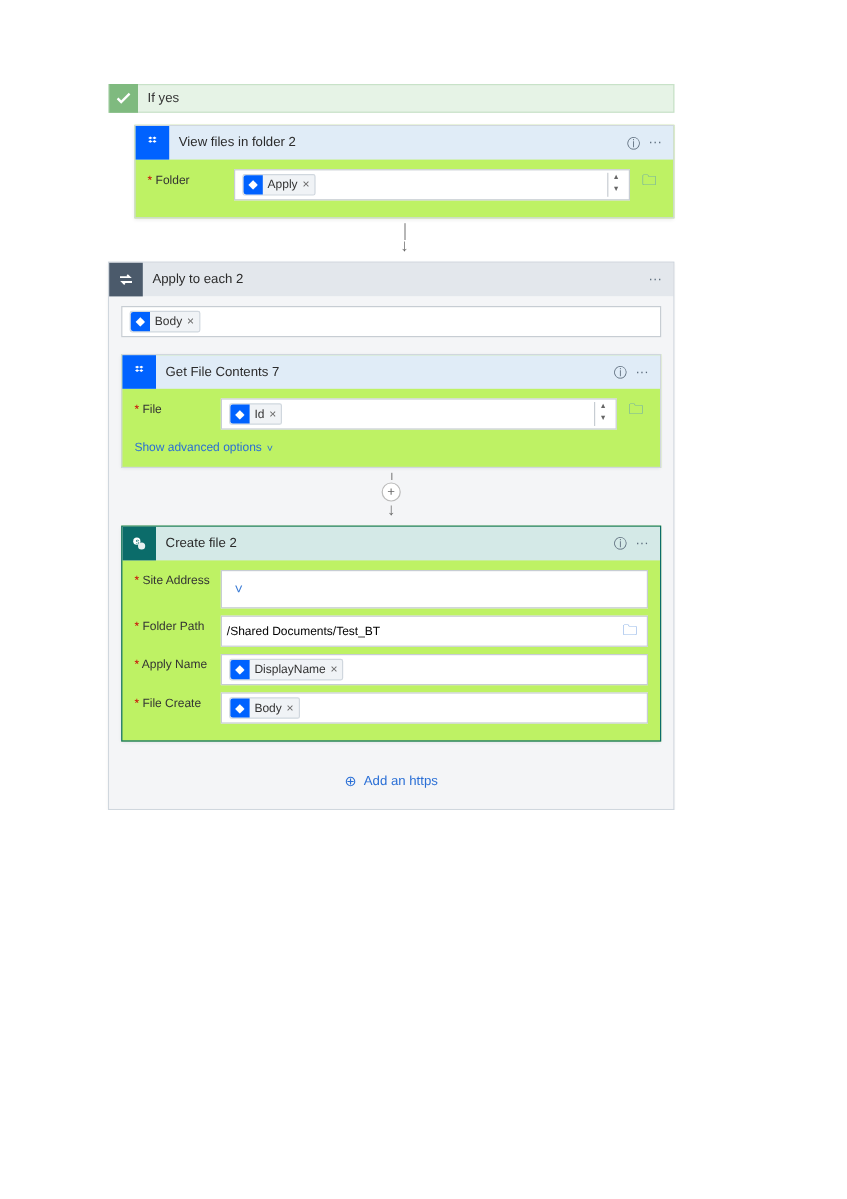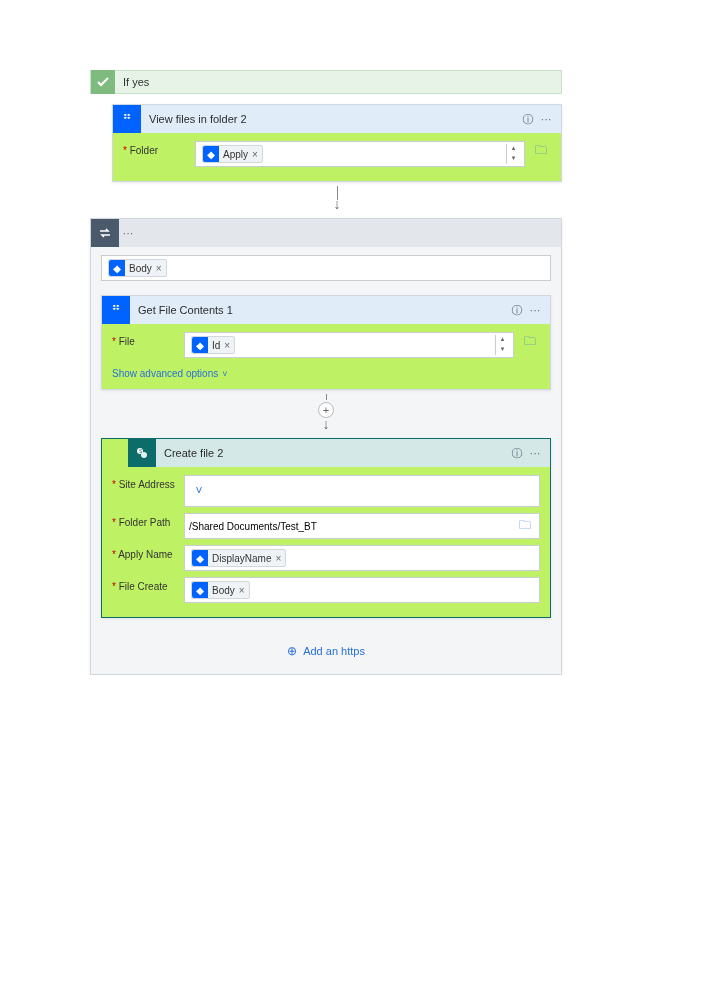--- a/index.html
+++ b/index.html
@@ -21,21 +21,21 @@
   .card {
     margin-top: 10px; background: #bef264; border: 1px solid #d0d7de;
     box-shadow: 0 1px 3px rgba(0,0,0,0.08);
   }
   .card.indent { margin-left: 22px; width: calc(100% - 22px); }
   .card.sel { border: 1px solid #0b6c6a; }
   .card-head {
     display: flex; align-items: center; height: 28px;
     background: #e0ecf7; padding-right: 6px;
   }
-  .card-head.green { background: #d4e9e7; margin-left: 26px; }
+  .card-head.green { background: #d4e9e7; }
   .head-icon {
     width: 28px; height: 28px; display: flex; align-items:center; justify-content:center;
     color: #fff; font-size: 14px;
   }
   .head-icon.dropbox { background: #0062ff; }
   .head-icon.loop    { background: #4b5a6b; }
   .head-icon.sp      { background: #0b6c6a; }
   .head-title { flex: 1; padding-left: 8px; color: #2b2b2b; font-size: 11px; }
   .head-help, .head-menu { width: 18px; text-align: center; color: #5a6a7a; cursor: pointer; }
   .card-body { padding: 8px 10px; }
@@ -161,39 +161,40 @@
     </div>
   </div>
 
   <div class="card indent" style="margin-left:0;width:100%;background:#f4f5f7;border:1px solid #d0d7de;">
     <div class="card-head" style="background:#e3e7ec;">
       <div class="head-icon loop">
         <svg width="14" height="14" viewBox="0 0 14 14">
             <path d="M2 5h8l-2-2M12 9H4l2 2" stroke="#fff" stroke-width="1.5" fill="none"></path>
           </svg>
       </div>
+      <div class="head-title">Apply to each 2</div>
       <div class="head-menu">···</div>
     </div>
     <div class="loop-body">
       <div class="full-field">
         <span class="token">
           <span class="token-icon">◆</span>
           <span class="token-label">Body</span>
           <span class="token-x">×</span>
         </span>
       </div>
 
       <div class="card" style="margin-top:14px;">
         <div class="card-head">
           <div class="head-icon dropbox">
             <svg width="14" height="14" viewBox="0 0 24 24">
                 <path fill="#fff" d="M6 2l6 4-6 4-6-4 6-4zm12 0l6 4-6 4-6-4 6-4zM6 12l6 4-6 4-6-4 6-4zm12 0l6 4-6 4-6-4 6-4z" transform="scale(0.5) translate(12,4)"></path>
               </svg>
           </div>
-          <div class="head-title">Get File Contents 1</div>
+          <div class="head-title">Get File Contents 7</div>
           <div class="head-help">ⓘ</div>
           <div class="head-menu">···</div>
         </div>
         <div class="card-body">
           <div class="row">
             <div class="row-label">File</div>
             <div class="row-field">
               <span class="token">
                 <span class="token-icon">◆</span>
                 <span class="token-label">Id</span>

